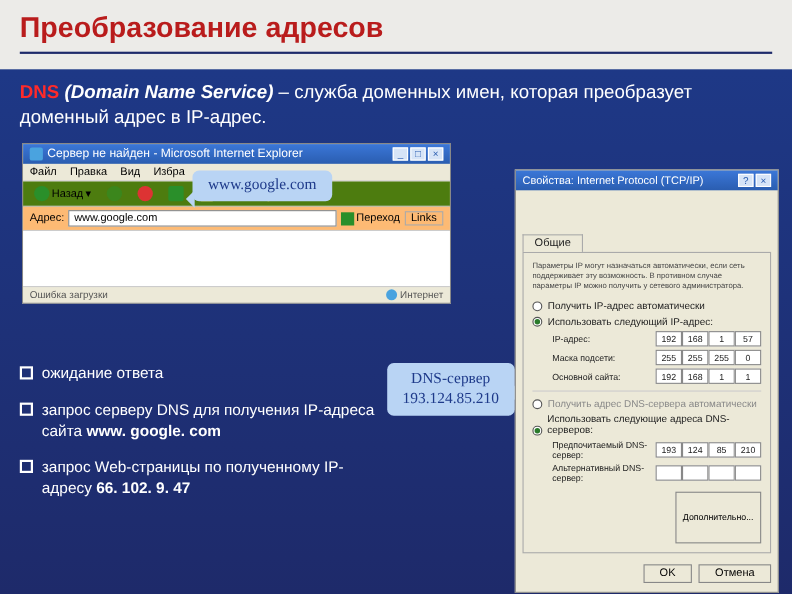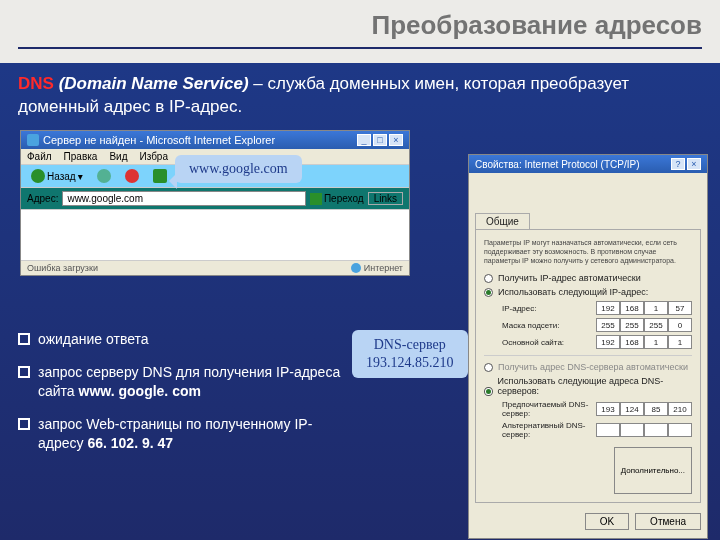--- a/index.html
+++ b/index.html
@@ -6,51 +6,51 @@
   body {
     width: 720px; height: 540px;
     background: #1a2a6c;
     background: linear-gradient(180deg, #1e3a8a 0%, #1e2a6a 100%);
     font-family: Arial, sans-serif;
     color: #fff;
     position: relative;
     overflow: hidden;
   }
   .title-block { background: #ecebe8; padding: 10px 18px 14px; }
-  .title-block h1 { color: #737373; font-size: 26px; font-weight: bold; text-align: right; }
+  .title-block h1 { color: #b91c1c; font-size: 26px; font-weight: bold; }
   .title-block hr { border: none; border-top: 2px solid #1e2a6a; margin-top: 6px; }
   .subtitle { padding: 10px 18px 6px; font-size: 17px; color: #fff; line-height: 1.35; }
   .subtitle .dns { color: #ff2a2a; font-weight: bold; }
   .subtitle .italic { font-style: italic; font-weight: bold; }
 
   .browser {
     position: absolute; left: 20px; top: 130px;
     width: 390px; background: #ece9d8; border: 1px solid #888;
     font-size: 10px; color: #000;
   }
   .win-titlebar {
     background: linear-gradient(#3b77d8, #2a5db0);
     color: #fff; padding: 3px 6px; font-size: 11px;
     display: flex; align-items: center; gap: 4px;
   }
   .win-titlebar .ie-icon { width: 12px; height: 12px; background: #4aa3df; border-radius: 2px; display: inline-block; }
   .win-ctrl { margin-left: auto; display: flex; gap: 2px; }
   .win-ctrl span { width: 14px; height: 12px; background: #d6e4f7; border: 1px solid #fff; color: #2a5db0; display: flex; align-items: center; justify-content: center; font-size: 9px; }
   .menubar { background: #ece9d8; padding: 2px 6px; display: flex; gap: 12px; border-bottom: 1px solid #ccc; }
-  .toolbar { background: #7dd3fc; padding: 3px 6px; display: flex; align-items: center; gap: 6px; border-bottom: 1px solid #ccc; }
+  .toolbar { background: #4d7c0f; padding: 3px 6px; display: flex; align-items: center; gap: 6px; border-bottom: 1px solid #ccc; }
   .tb-btn { padding: 1px 4px; display: flex; align-items: center; gap: 2px; }
   .tb-ico { width: 14px; height: 14px; display: inline-block; border-radius: 2px; }
   .ico-back { background: #2a8f2a; border-radius: 50%; }
   .ico-fwd { background: #2a8f2a; border-radius: 50%; opacity: .5; }
   .ico-stop { background: #d33; border-radius: 50%; }
   .ico-refresh { background: #2a8f2a; }
   .ico-home { background: #f7d85c; }
   .ico-search { background: #3b77d8; border-radius: 50%; }
   .ico-fav { background: #f7d85c; border-radius: 50%; }
-  .addrbar { background: #0f766e; padding: 3px 6px; display: flex; align-items: center; gap: 4px; border-bottom: 1px solid #ccc; }
+  .addrbar { background: #fdba74; padding: 3px 6px; display: flex; align-items: center; gap: 4px; border-bottom: 1px solid #ccc; }
   .addr-input { flex: 1; background: #fff; border: 1px solid #888; padding: 1px 4px; font-size: 10px; }
   .go-btn { display: flex; align-items: center; gap: 2px; }
   .go-ico { width: 12px; height: 12px; background: #2a8f2a; display: inline-block; }
   .links-box { border: 1px solid #aaa; padding: 0 5px; }
   .browser-body { background: #fff; height: 50px; }
   .statusbar { background: #ece9d8; border-top: 1px solid #ccc; padding: 2px 6px; display: flex; gap: 20px; font-size: 9px; color: #555; }
   .statusbar .s2 { margin-left: auto; display: flex; align-items: center; gap: 3px; }
   .globe { width: 10px; height: 10px; background: #4aa3df; border-radius: 50%; display: inline-block; }
 
   .callout {

